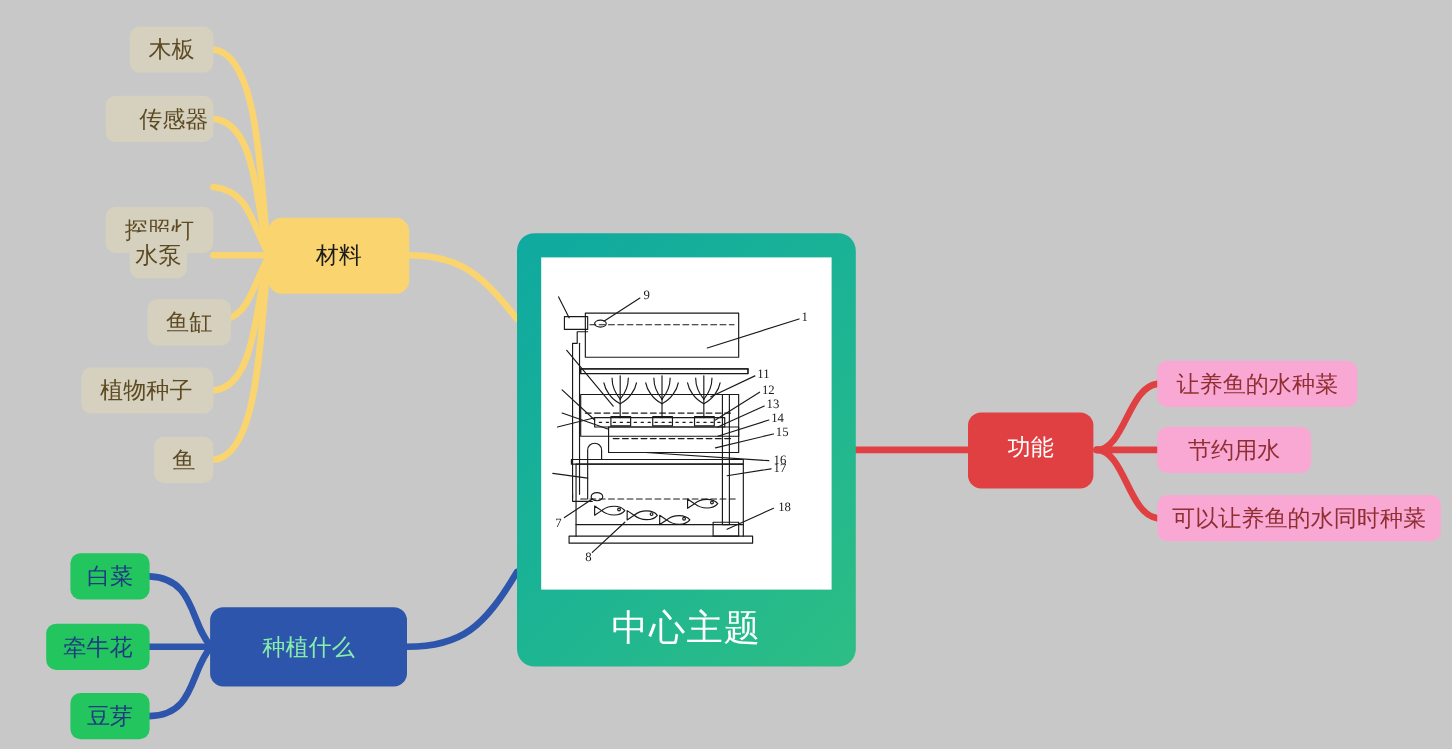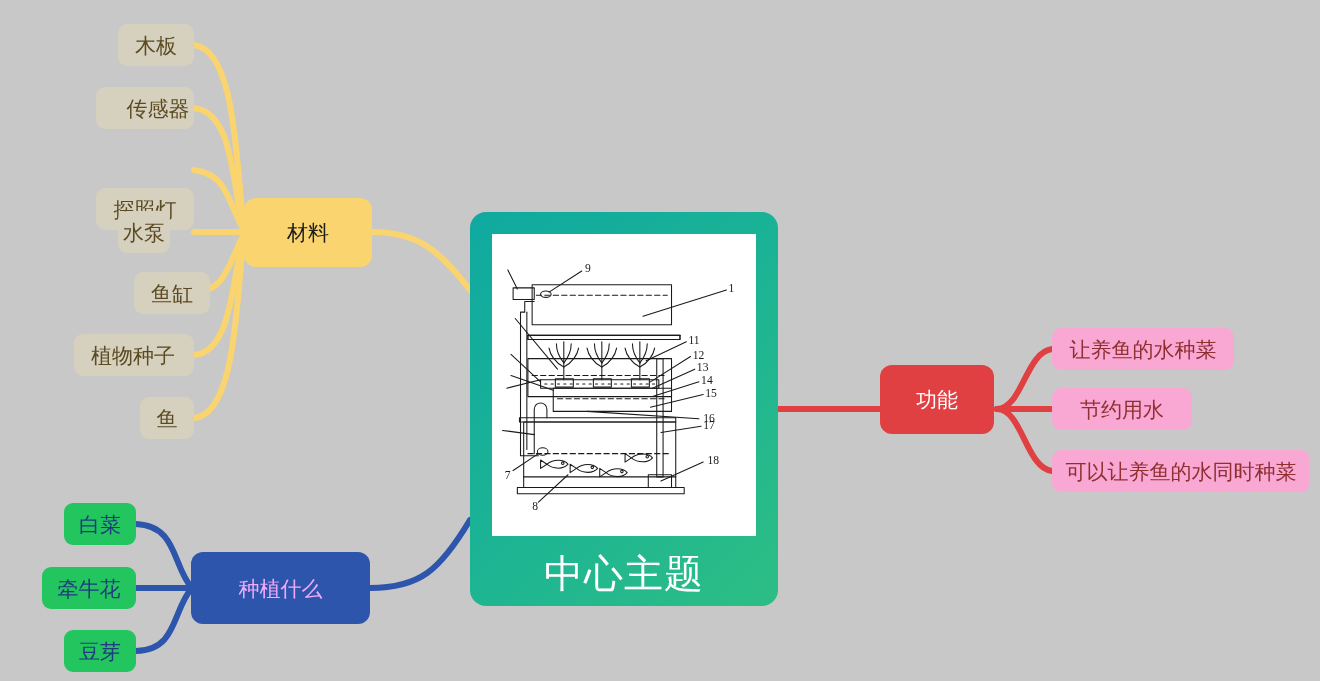--- a/index.html
+++ b/index.html
@@ -60,21 +60,21 @@
     font-size: 21px;
     font-weight: 500;
     padding: 0 20px;
   }
   .branch-yellow {
     background: #fad46e;
     color: #1d1d1d;
   }
   .branch-blue {
     background: #2c55ab;
-    color: #f0abfc;
+    color: #86efac;
   }
   .branch-red {
     background: #e04042;
     color: #ffffff;
   }
   
   #center-node {
     position: absolute;
     left: 470px;
     top: 212px;
@@ -95,21 +95,21 @@
     position: relative;
     overflow: hidden;
   }
   #center-figure svg {
     display: block;
     width: 100%;
     height: 100%;
   }
   #center-title {
     color: #ffffff;
-    font-size: 39px;
+    font-size: 33px;
     margin-top: 18px;
     letter-spacing: 1px;
     line-height: 1;
   }
 </style>
 </head>
 <body>
 
 <div id="canvas">
 
@@ -316,21 +316,21 @@
   <div class="node leaf leaf-blue" style="left:64px; top:503px; width:72px;">
     <span>白菜</span>
   </div>
   <div class="node leaf leaf-blue" style="left:42px; top:567px; width:94px;">
     <span>牵牛花</span>
   </div>
   <div class="node leaf leaf-blue" style="left:64px; top:630px; width:72px;">
     <span>豆芽</span>
   </div>
 
-  <div class="node branch branch-red" style="left:880px; top:365px; width:114px; height:69px;">
+  <div class="node branch branch-red" style="left:880px; top:375px; width:114px; height:69px;font-family:Liberation Mono, monospace;">
     <span>功能</span>
   </div>
 
   <div class="node leaf leaf-red" style="left:1052px; top:328px; width:182px;">
     <span>让养鱼的水种菜</span>
   </div>
   <div class="node leaf leaf-red" style="left:1052px; top:388px; width:140px;">
     <span>节约用水</span>
   </div>
   <div class="node leaf leaf-red" style="left:1052px; top:450px; width:258px;">

